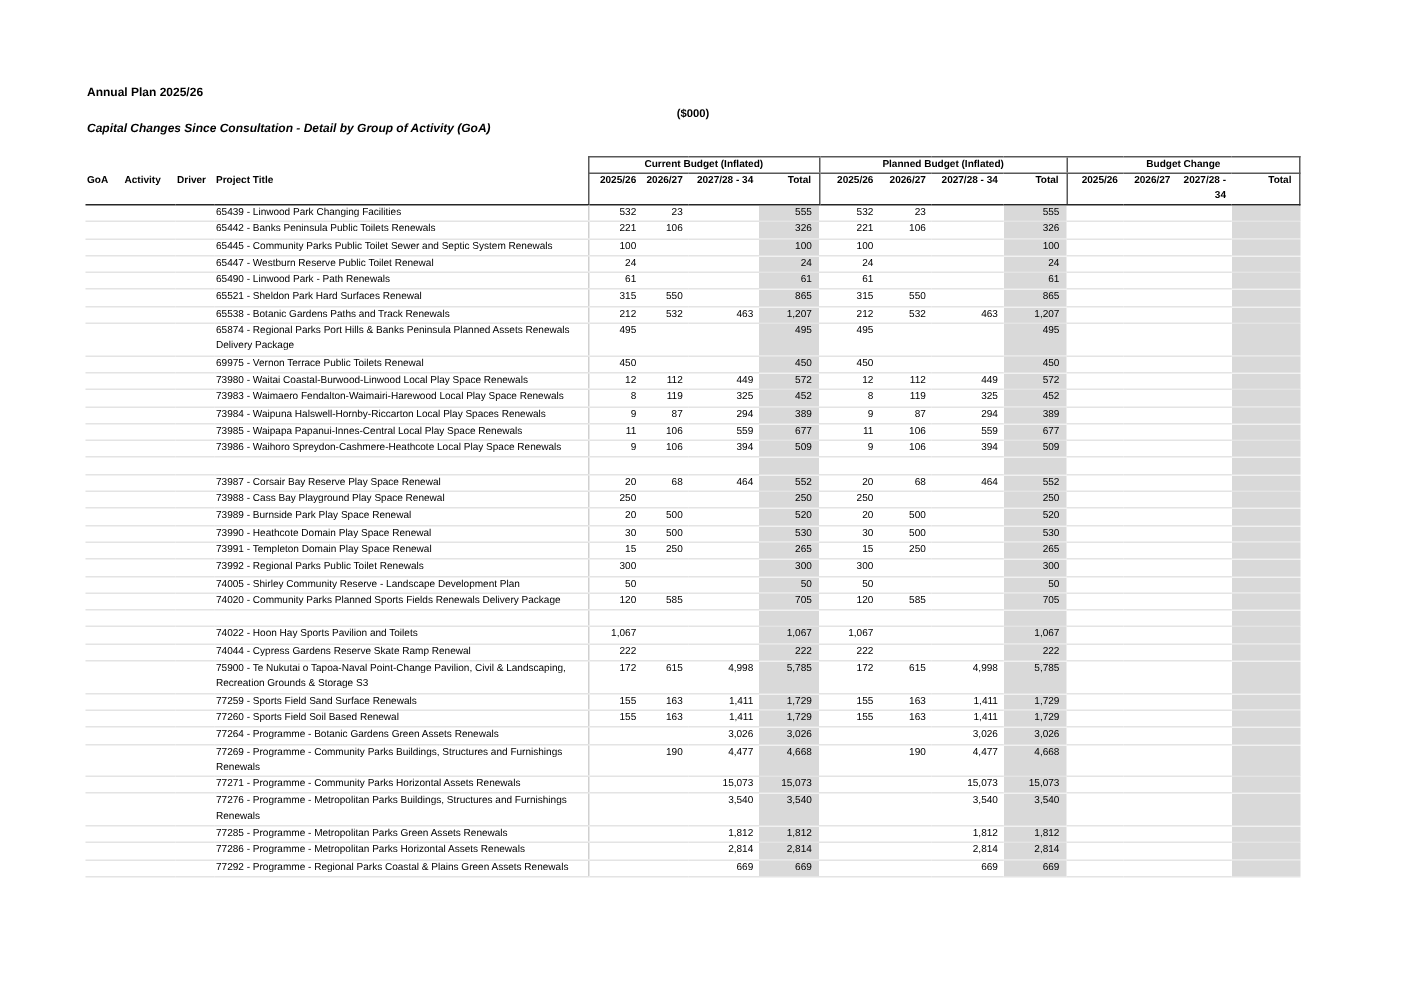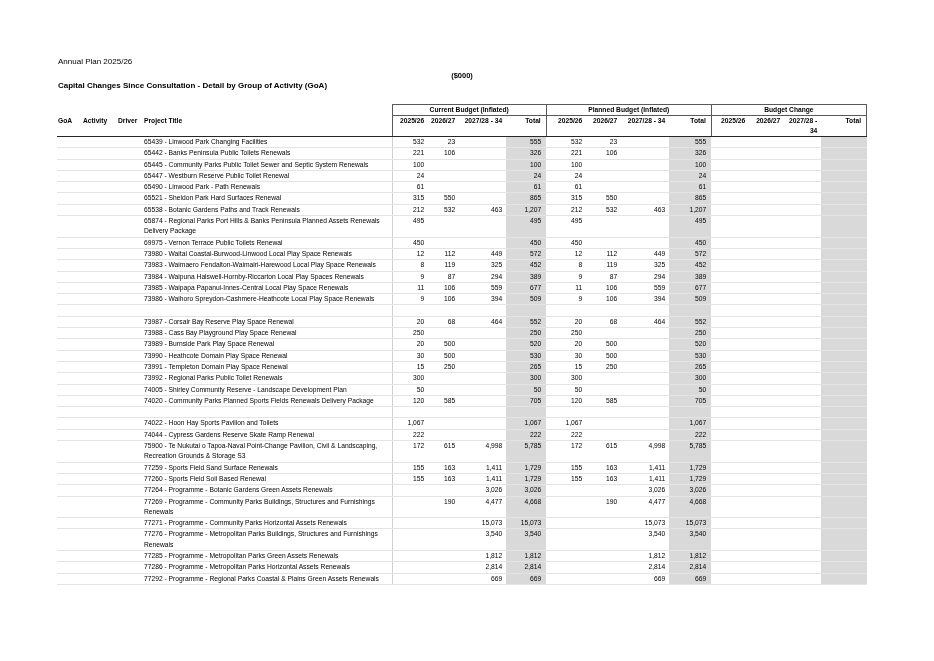--- a/index.html
+++ b/index.html
@@ -7,29 +7,29 @@
     width: 934px; height: 661px;
     background: #ffffff;
     font-family: "Liberation Sans", sans-serif;
     color: #000;
     position: relative;
     overflow: hidden;
   }
   .page { position: absolute; inset: 0; }
   .doc-title {
     position: absolute; left: 58px; top: 57px;
-    font-size: 8px; font-weight: normal;
+    font-size: 8px; font-weight: bold;
   }
   .units {
     position: absolute; left: 57px; top: 71px; width: 810px;
     text-align: center; font-size: 7.5px; font-weight: bold;
   }
   .doc-subtitle {
     position: absolute; left: 58px; top: 81px;
-    font-size: 8px; font-weight: bold;
+    font-size: 8px; font-weight: bold; font-style: italic;
   }
   table.cap {
     position: absolute; left: 57px; top: 104px; width: 810px;
     border-collapse: collapse; table-layout: fixed;
     font-size: 6.7px;
   }
   table.cap th, table.cap td {
     padding: 0; vertical-align: top; font-weight: normal;
     overflow: hidden;
   }

